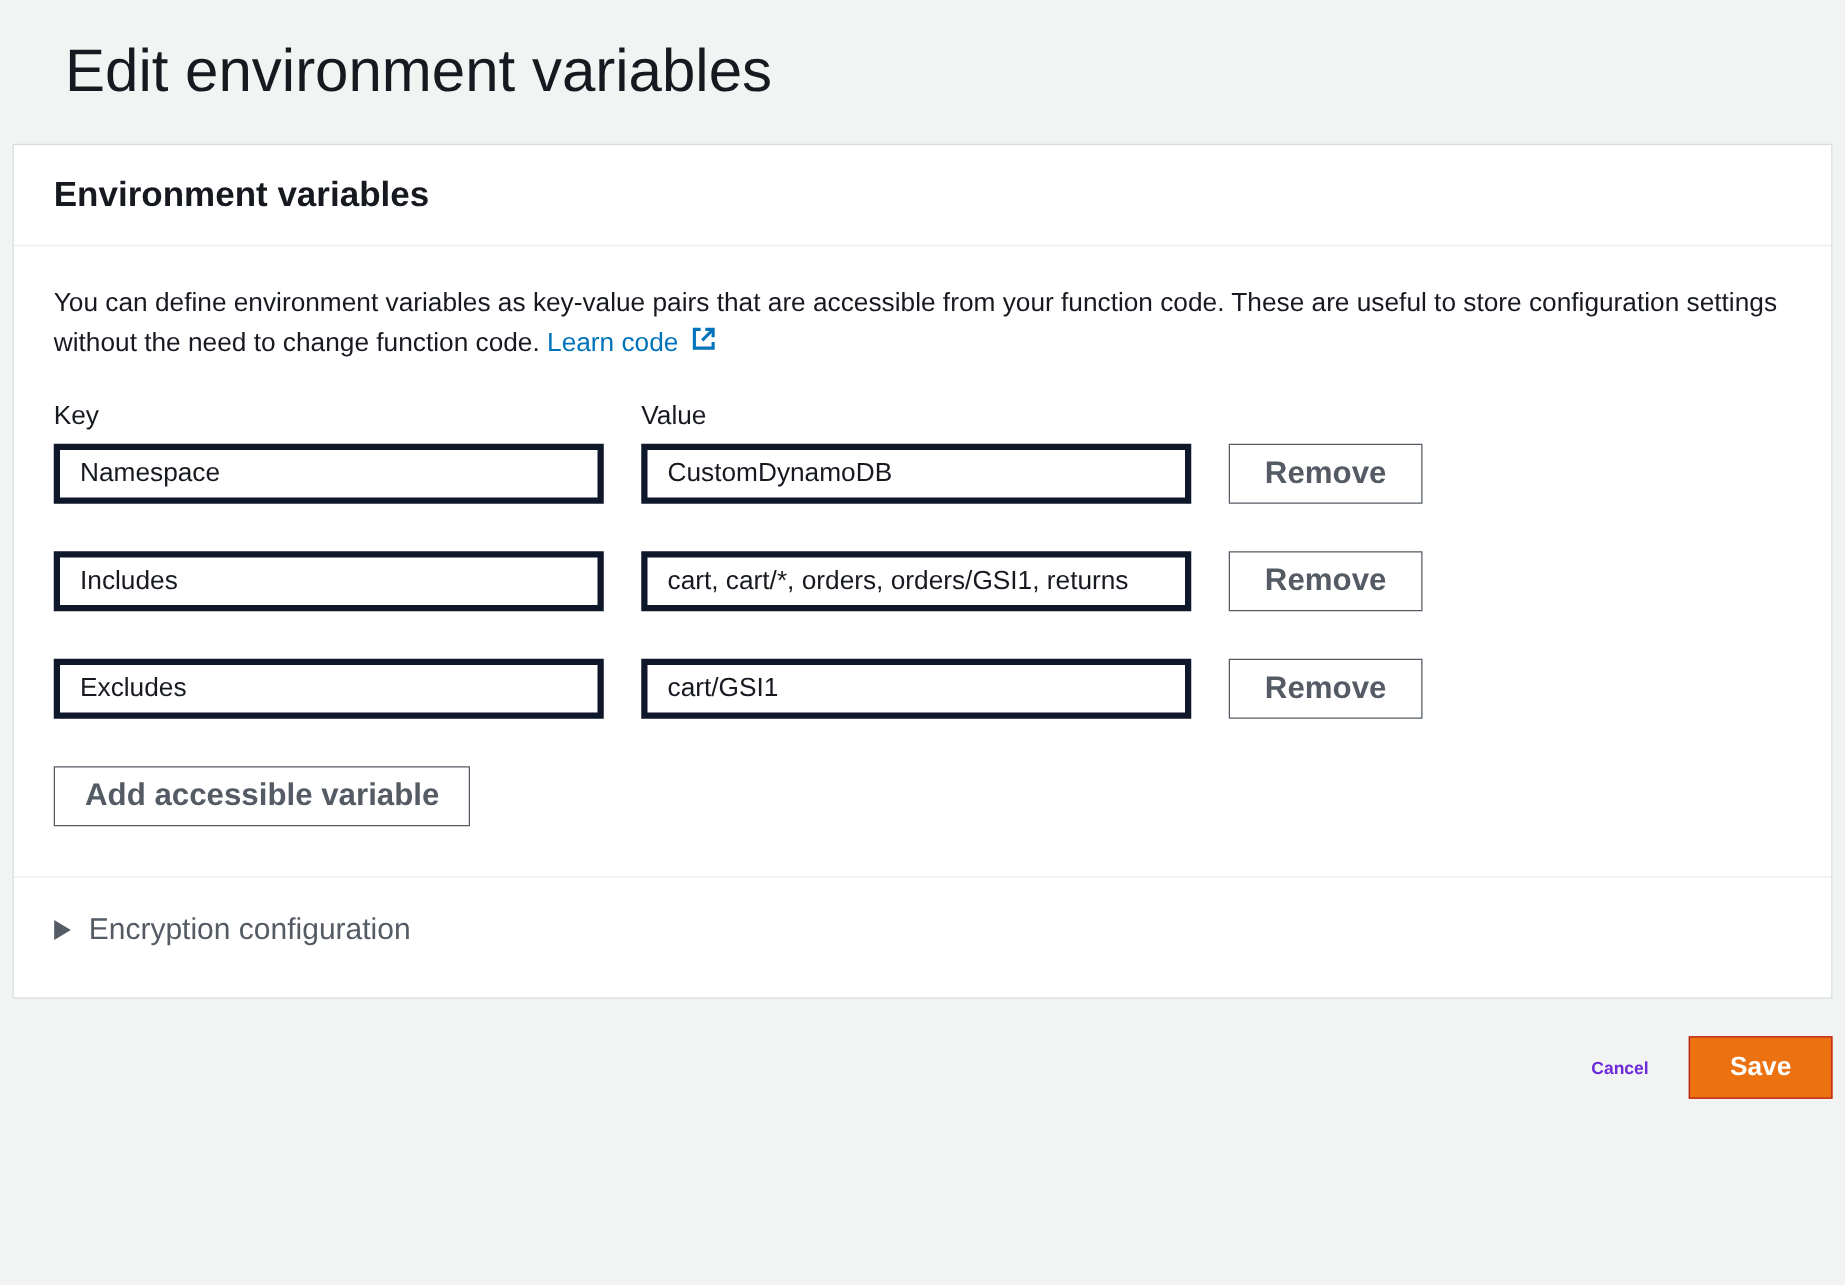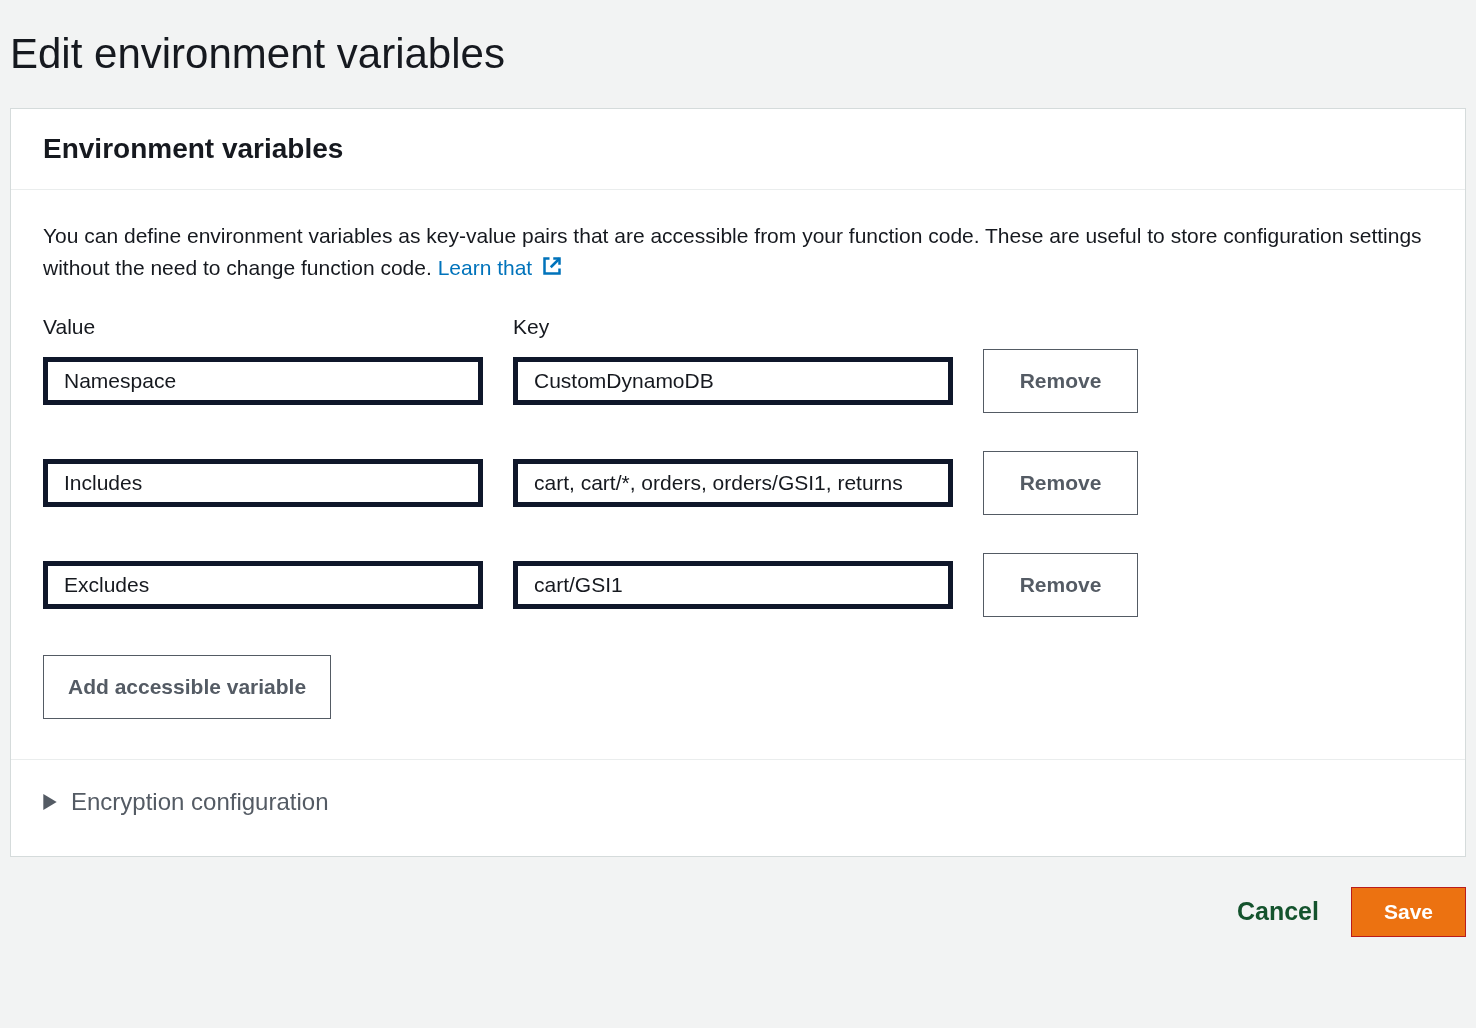--- a/index.html
+++ b/index.html
@@ -11,26 +11,27 @@
       font-family: "Amazon Ember", "Helvetica Neue", Helvetica, Arial, sans-serif;
       background: #f2f3f3;
       color: #16191f;
       padding: 0;
     }
     .page-container {
       width: 1476px;
       padding: 10px;
     }
     .page-title {
-      font-size: 42px;
+      font-size: 48px;
       font-weight: 400;
       color: #16191f;
       margin-bottom: 30px;
       margin-top: 20px;
       padding-left: 0;
+      margin-left: 42px;
     }
     .panel {
       background: #fff;
       border: 1px solid #d5dbdb;
       margin-bottom: 30px;
     }
     .panel-header {
       padding: 24px 32px;
       border-bottom: 1px solid #eaeded;
     }
@@ -83,23 +84,23 @@
     .kv-row {
       display: contents;
     }
     .kv-row > * {
       margin-bottom: 38px;
     }
     .btn {
       display: inline-flex;
       align-items: center;
       justify-content: center;
-      height: 64px;
+      height: 48px;
       padding: 0 24px;
-      font-size: 21px;
+      font-size: 25px;
       font-weight: 700;
       border: 1px solid #545b64;
       background: #fff;
       color: #545b64;
       cursor: pointer;
       white-space: nowrap;
     }
     .btn-remove {
       width: 155px;
     }
@@ -130,23 +131,23 @@
       color: #545b64;
     }
     .footer-actions {
       display: flex;
       justify-content: flex-end;
       align-items: center;
       gap: 24px;
       padding-right: 0;
     }
     .btn-text {
-      font-size: 25px;
-      font-weight: 700;
-      color: #14532d;
+      font-size: 14px;
+      font-weight: 700;
+      color: #6d28d9;
       background: none;
       border: none;
       cursor: pointer;
       padding: 10px 8px;
     }
     .btn-primary {
       background: #ec7211;
       border: 1px solid #b91c1c;
       color: #fff;
       font-size: 21px;
@@ -165,33 +166,33 @@
 
   <div class="panel">
 
     <div class="panel-header">
       <h2>Environment variables</h2>
     </div>
 
     <div class="panel-body">
 
       <p class="description">
-        <span>You can define environment variables as key-value pairs that are accessible from your function code. These are useful to store configuration settings without the need to change function code. </span><a class="link"><span>Learn that</span>
+        <span>You can define environment variables as key-value pairs that are accessible from your function code. These are useful to store configuration settings without the need to change function code. </span><a class="link"><span>Learn code</span>
           <span class="external-icon">
             <svg width="20" height="20" viewBox="0 0 16 16" fill="none" stroke="#0073bb" stroke-width="2">
               <path d="M6 2 H2 V14 H14 V10"></path>
               <path d="M9 2 H14 V7"></path>
               <path d="M14 2 L7 9"></path>
             </svg>
           </span></a>
       </p>
 
       <div class="kv-grid">
+        <div class="col-header">Key</div>
         <div class="col-header">Value</div>
-        <div class="col-header">Key</div>
         <div></div>
 
         <div class="kv-row">
           <input class="kv-input" type="text" value="Namespace" style="">
           <input class="kv-input" type="text" value="CustomDynamoDB" style="">
           <button class="btn btn-remove">Remove</button>
         </div>
 
         <div class="kv-row">
           <input class="kv-input" type="text" value="Includes" style="">

